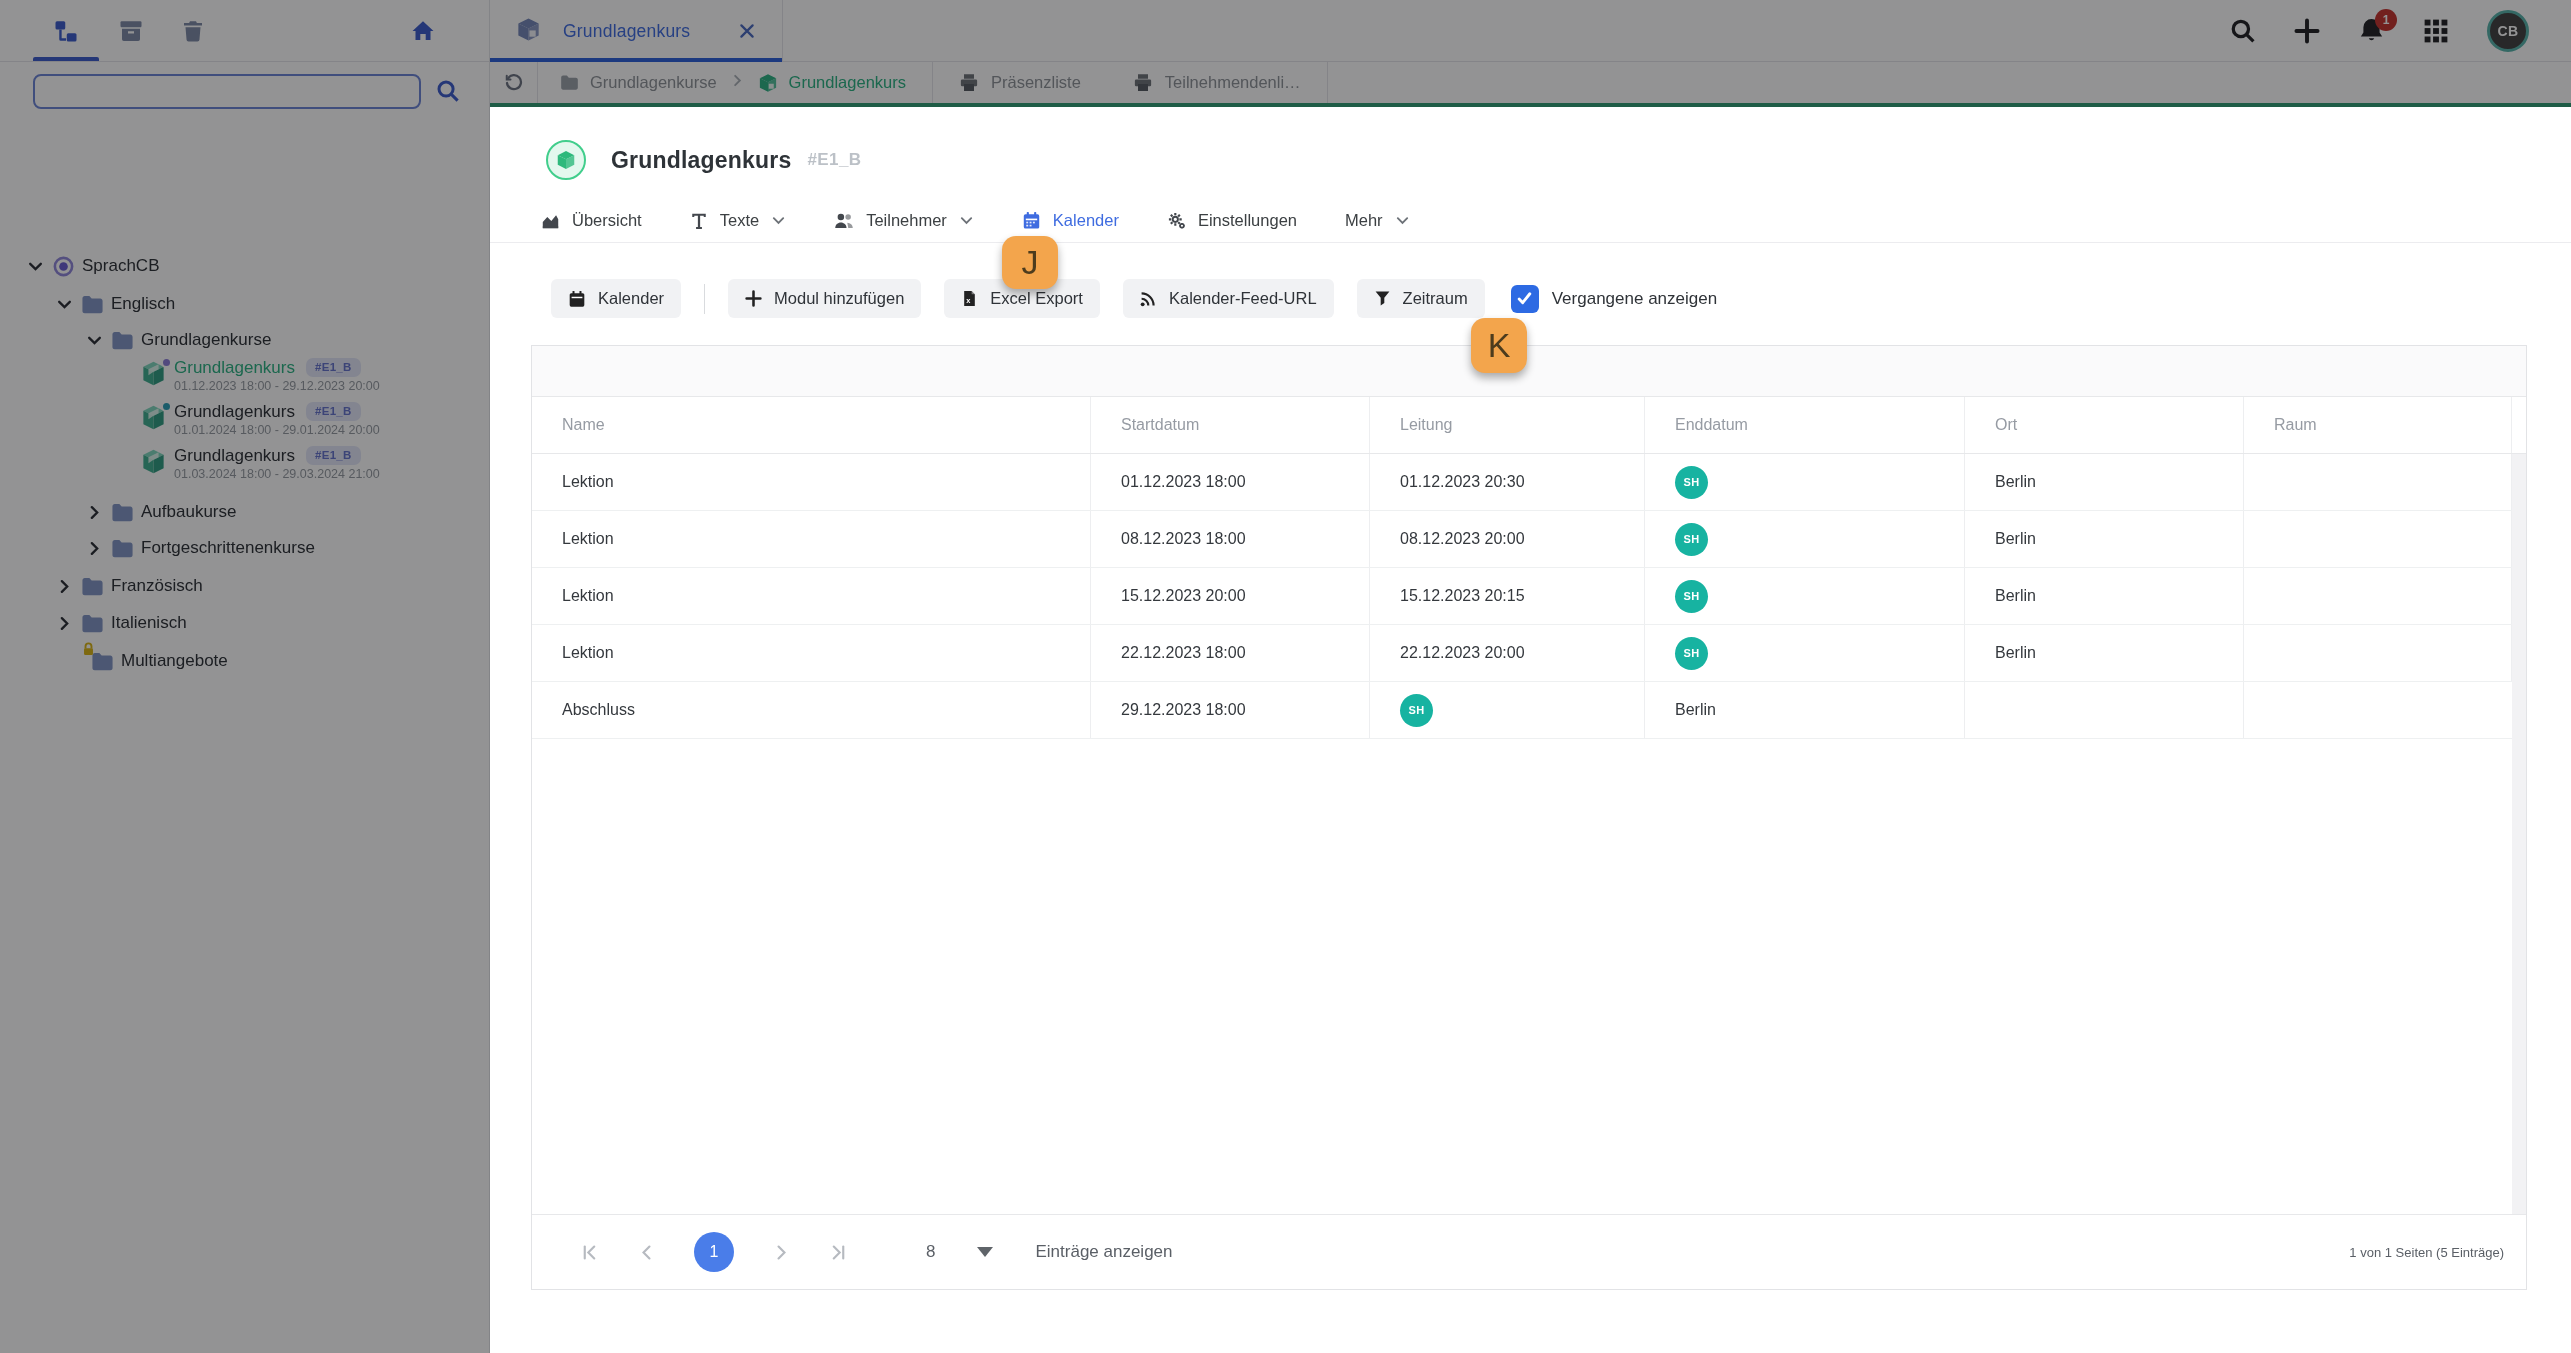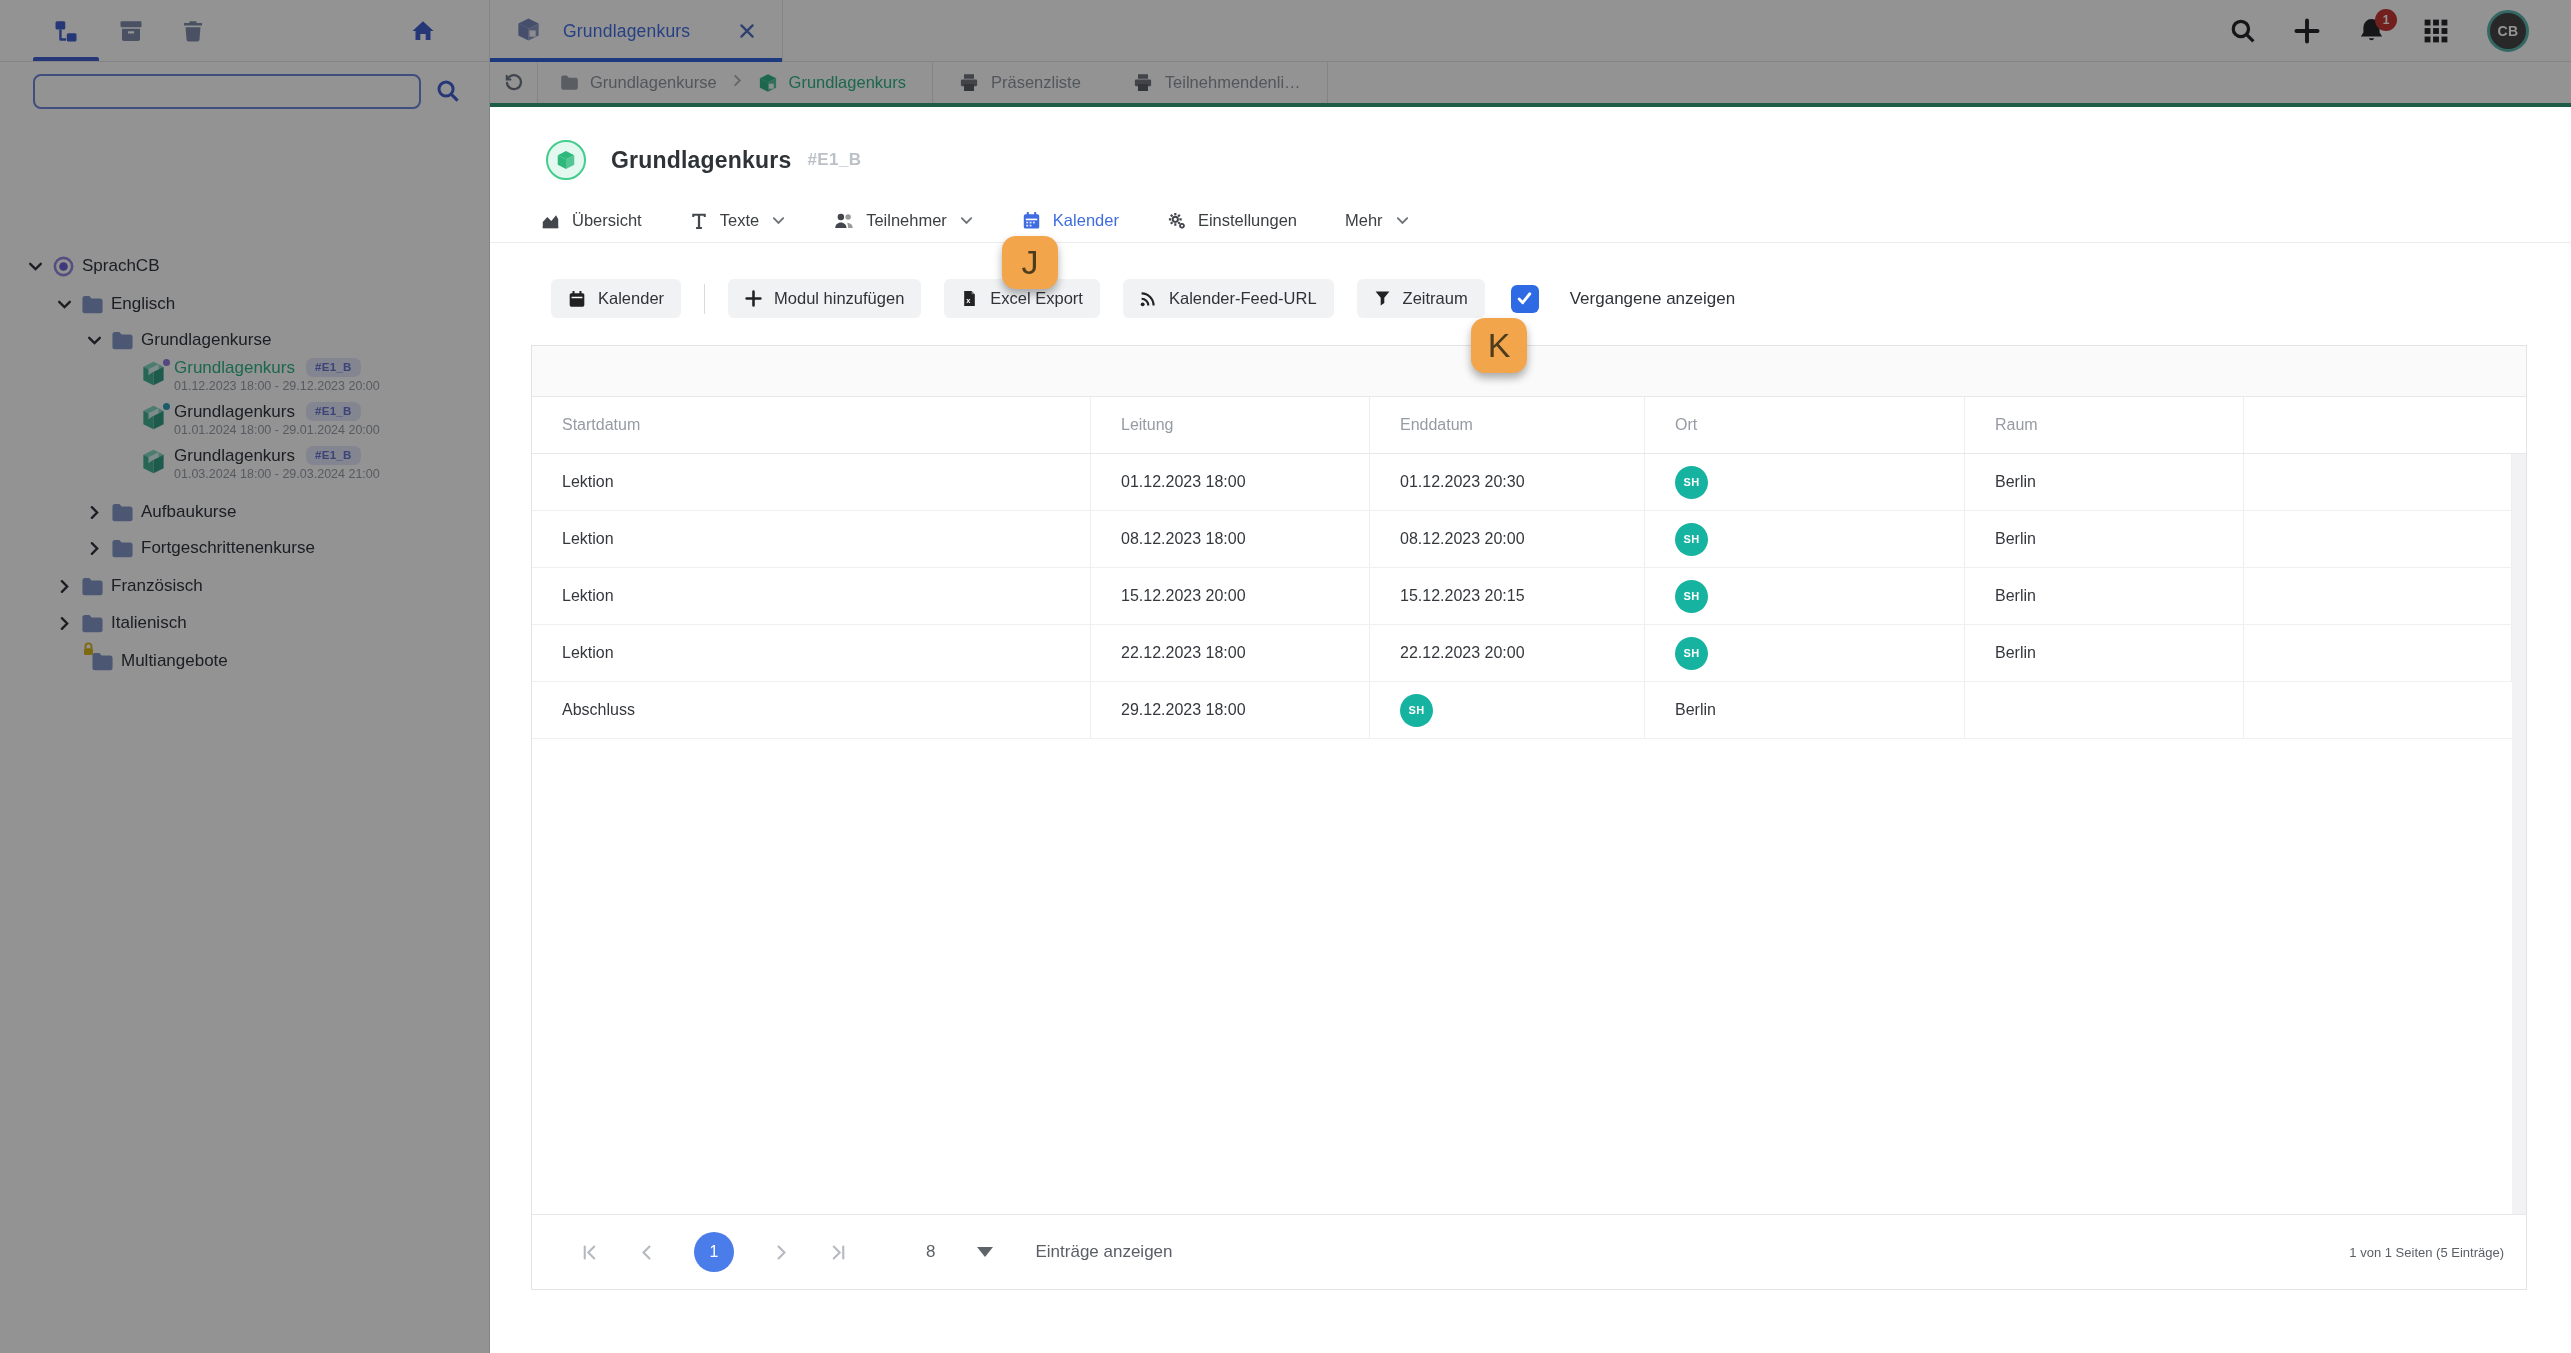--- a/index.html
+++ b/index.html
@@ -78,21 +78,21 @@
   .ptabs { position:absolute; left:0; top:92px; width:2081px; height:44px; border-bottom:1px solid #ececef; display:flex; align-items:center; padding-left:51px; gap:48px; }
   .ptab2 { display:flex; align-items:center; gap:12px; font-size:16.5px; color:#3c4043; cursor:pointer; white-space:nowrap; }
   .ptab2 .picon { color:#43474d; display:flex; }
   .ptab2.on { color:#3f6ce0; }
   .ptab2.on .picon { color:#3f6ce0; }
   .ptab2 .pchev { color:#6d7278; display:flex; }
   .toolbar { position:absolute; left:61px; top:172px; height:39px; display:flex; align-items:center; gap:23px; }
   .tbtn { height:39px; background:#f1f2f4; border:none; border-radius:6px; display:flex; align-items:center; gap:12px; padding:0 17px; font-size:16.5px; color:#2f3338; font-family:inherit; cursor:pointer; white-space:nowrap; }
   .tbtn .bicon { display:flex; color:#222; }
   .vsep { width:1px; height:30px; background:#d9dbde; }
-  .chkwrap { display:flex; align-items:center; gap:31px; margin-left:3px; cursor:pointer; }
+  .chkwrap { display:flex; align-items:center; gap:13px; margin-left:3px; cursor:pointer; }
   .chkbox { width:28px; height:28px; border-radius:6px; background:#2d6ae3; display:flex; align-items:center; justify-content:center; }
   .chklabel { font-size:17px; color:#2f3338; white-space:nowrap; }
 
   
   .card { position:absolute; left:41px; top:238px; width:1996px; height:945px; border:1px solid #e2e3e6; background:#fff; display:flex; flex-direction:column; }
   .card-strip { height:51px; background:#fafafb; border-bottom:1px solid #e7e8ea; }
   .tgrid { display:grid; grid-template-columns:558px 279px 275px 320px 279px 1fr 15px; }
   .thead { height:57px; border-bottom:1px solid #e7e8ea; }
   .thead .hcell { display:flex; align-items:center; padding-left:30px; font-size:16px; color:#969ba3; }
   .hcell + .hcell, .bcell + .bcell { border-left:1px solid #edeef0; }
@@ -589,20 +589,21 @@
             </svg>
           </span>
         <span class="chklabel">Vergangene anzeigen</span>
       </span>
     </div>
 
     <section class="card">
       <div class="card-strip"></div>
 
       <div class="tgrid thead">
+        <span class="hcell">Name</span>
         <span class="hcell">Startdatum</span>
         <span class="hcell">Leitung</span>
         <span class="hcell">Enddatum</span>
         <span class="hcell">Ort</span>
         <span class="hcell">Raum</span>
         <span class="hcell gutter"></span>
       </div>
 
       <div class="tgrid trowx">
         <span class="bcell">Lektion</span>

